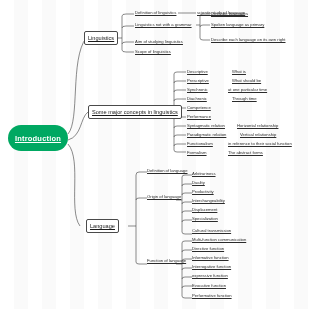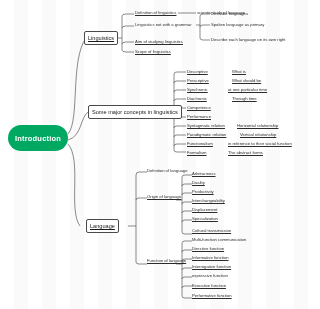--- a/index.html
+++ b/index.html
@@ -6,21 +6,21 @@
   body{
     width:300px;height:309px;overflow:hidden;
     background:
       repeating-linear-gradient(90deg,
         #ffffff 0px, #ffffff 14px,
         #fafafa 14px, #fafafa 28px);
     font-family:"Liberation Sans", sans-serif;
   }
   #map{position:relative;width:300px;height:309px;}
   svg.edges{position:absolute;left:0;top:0;width:300px;height:309px;}
-  .node{position:absolute;box-sizing:border-box;}
+  .node{position:absolute;box-sizing:border-box;text-decoration:underline;}
 
   
   .root{
     left:8px;top:125px;width:60px;height:26px;
     background:#00A862;border-radius:13px;
     color:#ffffff;font-size:7.5px;font-weight:bold;
     display:flex;align-items:center;justify-content:center;
     letter-spacing:.2px;
   }
   

